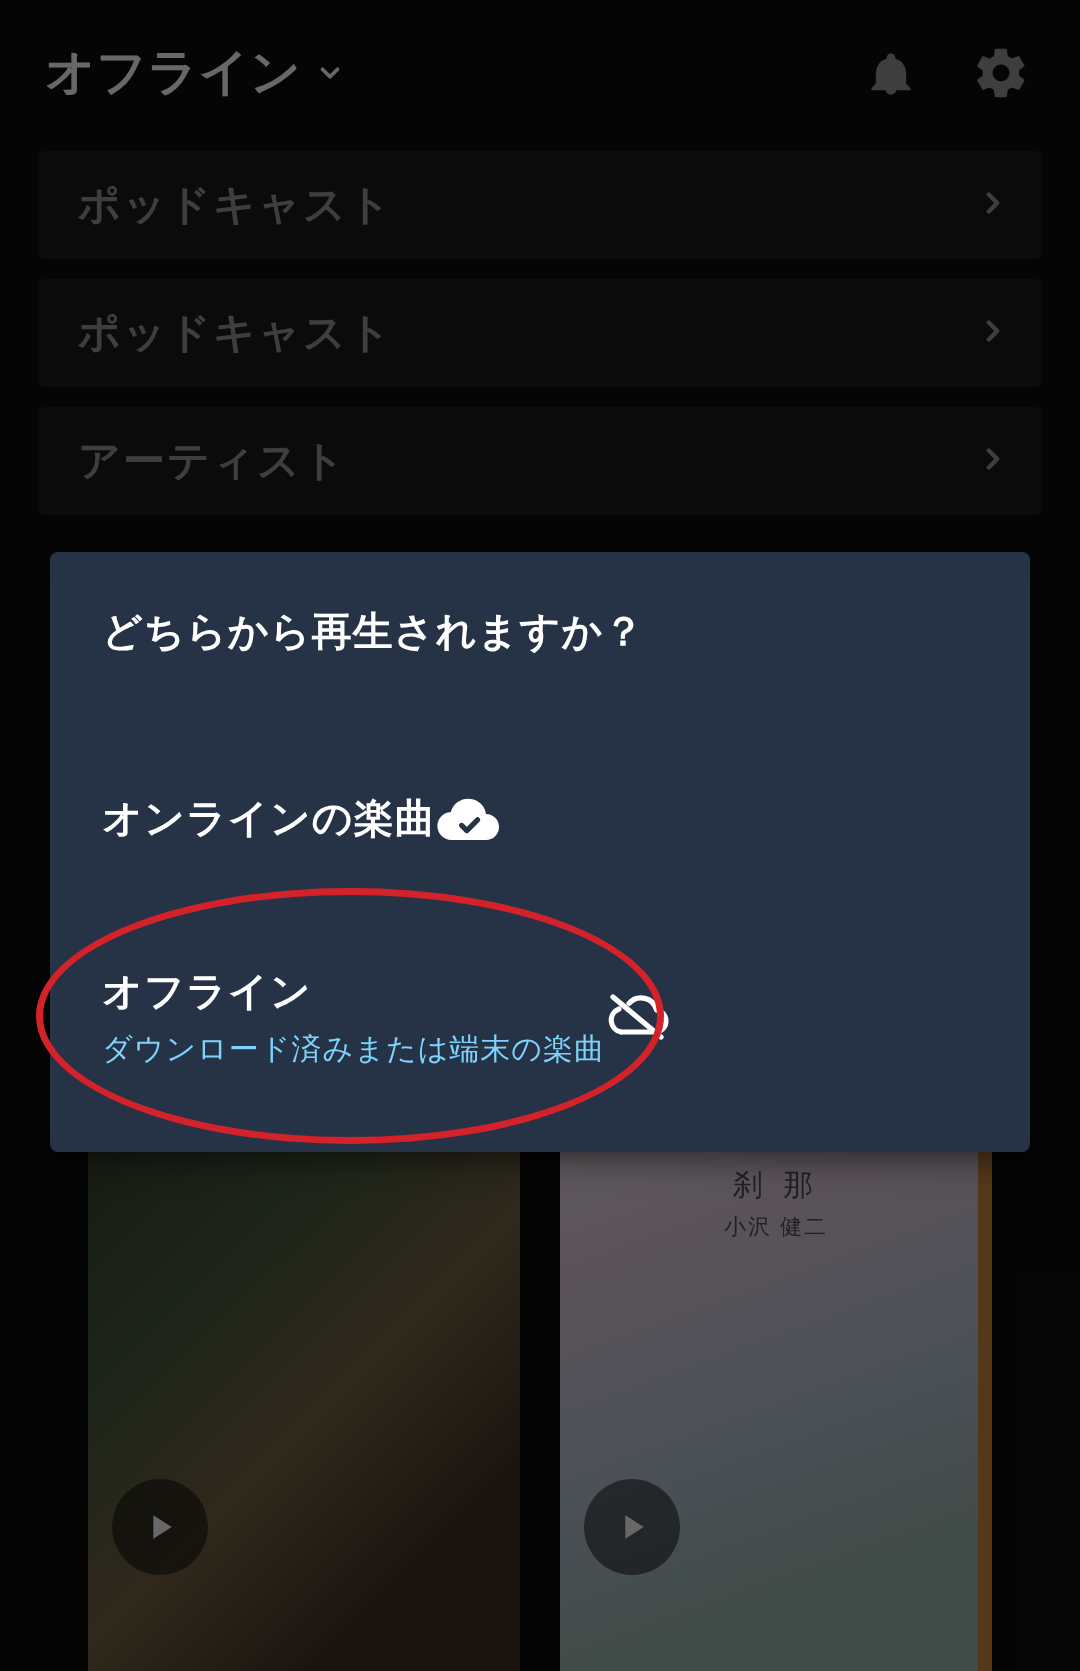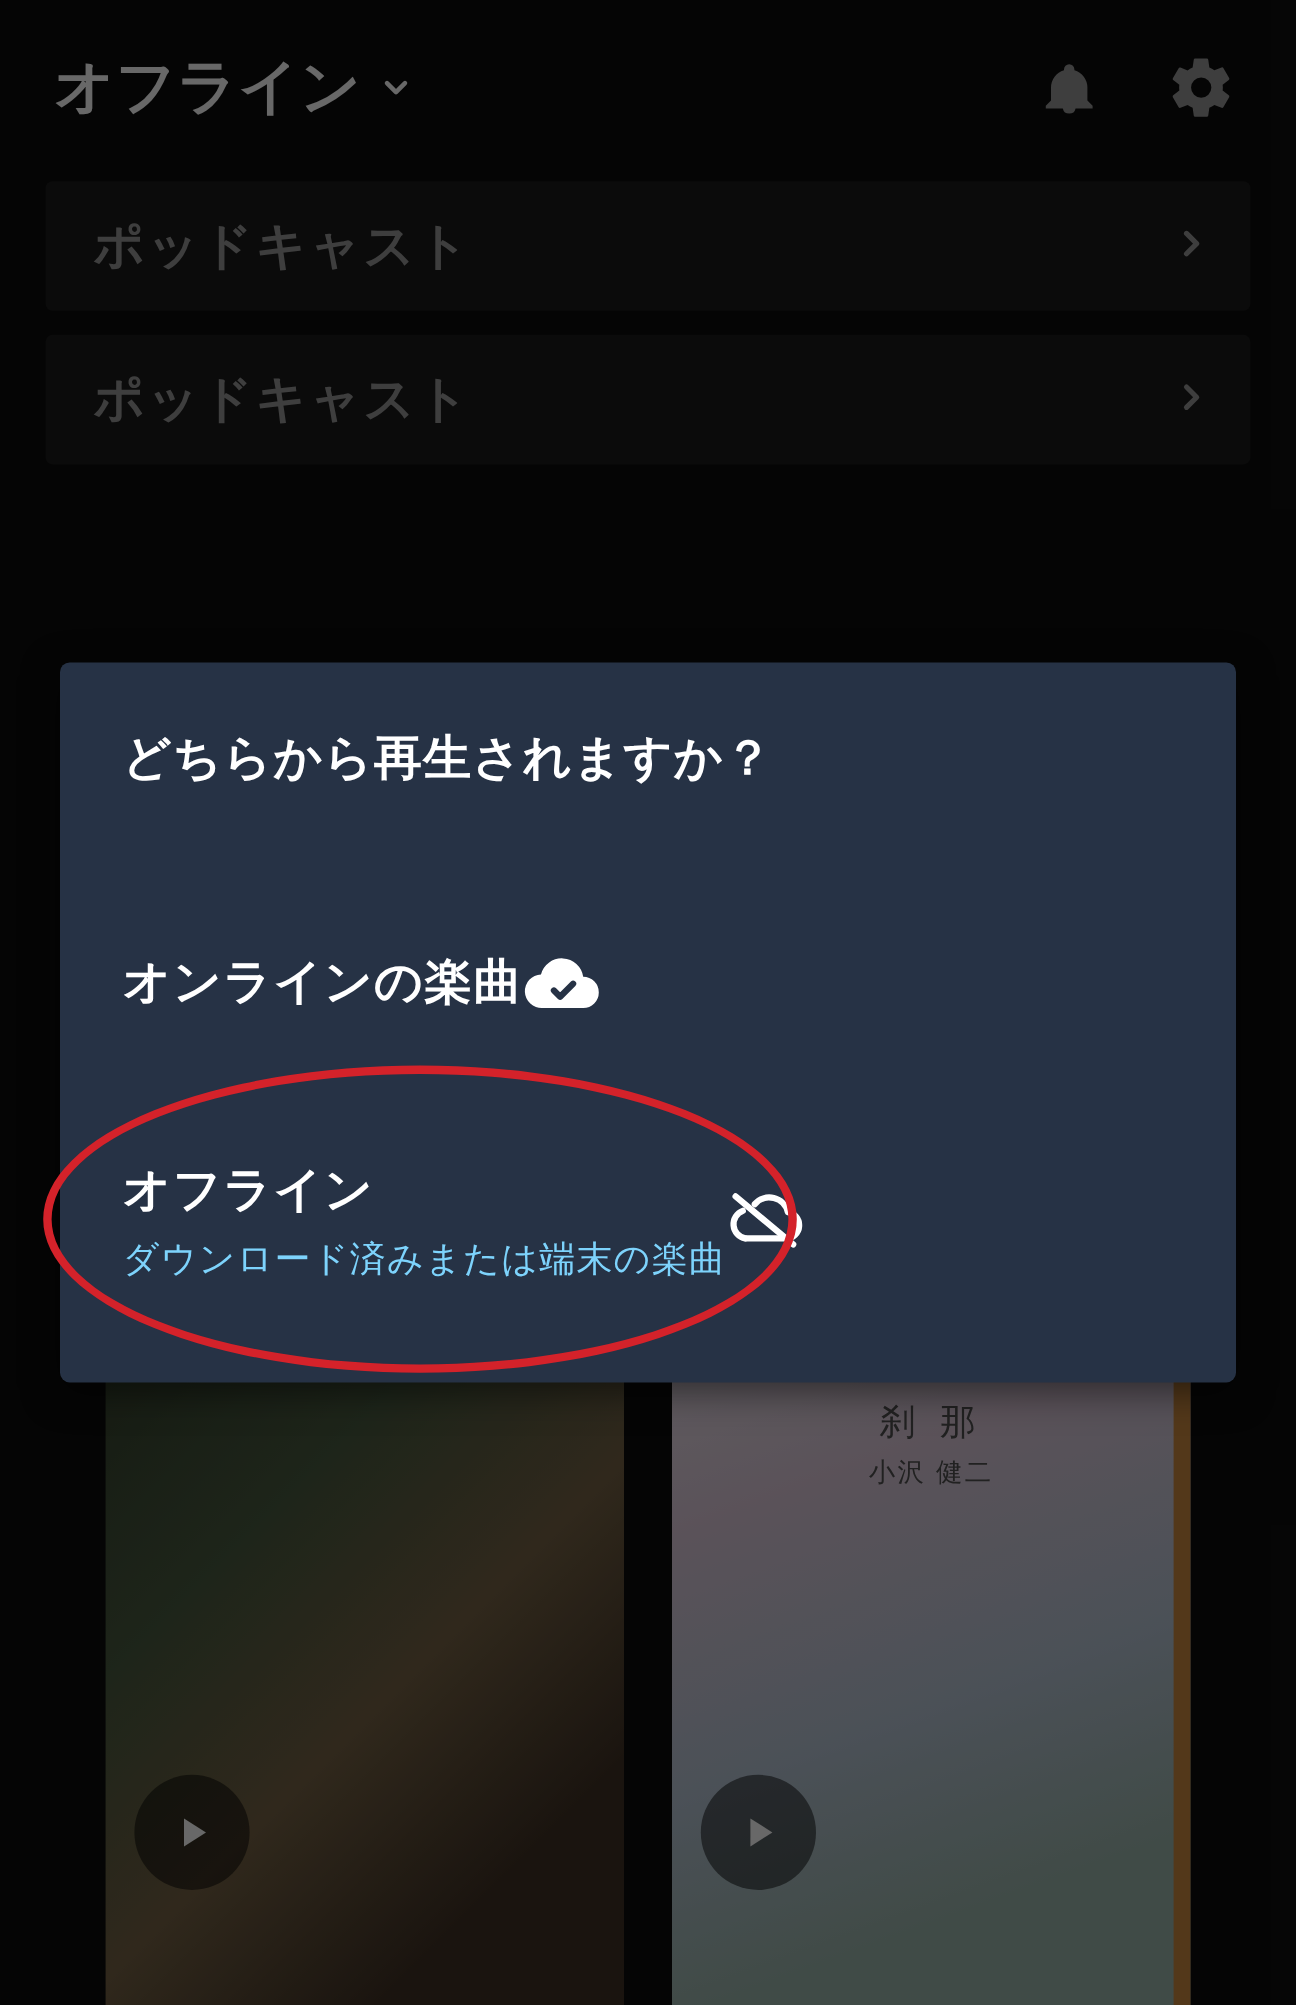--- a/index.html
+++ b/index.html
@@ -220,20 +220,28 @@
       </span>
     </div>
     <div class="nav-item">
       <span class="nav-item-label">ポッドキャスト</span>
       <span>
         <svg width="34" height="34" viewBox="0 0 24 24" fill="none">
             <path d="M9 6l6 6-6 6" stroke="#8a8a8a" stroke-width="3" stroke-linecap="round" stroke-linejoin="round"></path>
           </svg>
       </span>
     </div>
+    <div class="nav-item">
+      <span class="nav-item-label">アーティスト</span>
+      <span>
+        <svg width="34" height="34" viewBox="0 0 24 24" fill="none">
+            <path d="M9 6l6 6-6 6" stroke="#8a8a8a" stroke-width="3" stroke-linecap="round" stroke-linejoin="round"></path>
+          </svg>
+      </span>
+    </div>
   </div>
 
   <div class="albums">
     <div class="album a1">
       <div class="play-badge">
         <svg width="40" height="40" viewBox="0 0 24 24" fill="#e6e6e6">
             <path d="M8 5v14l11-7z"></path>
           </svg>
       </div>
     </div>

